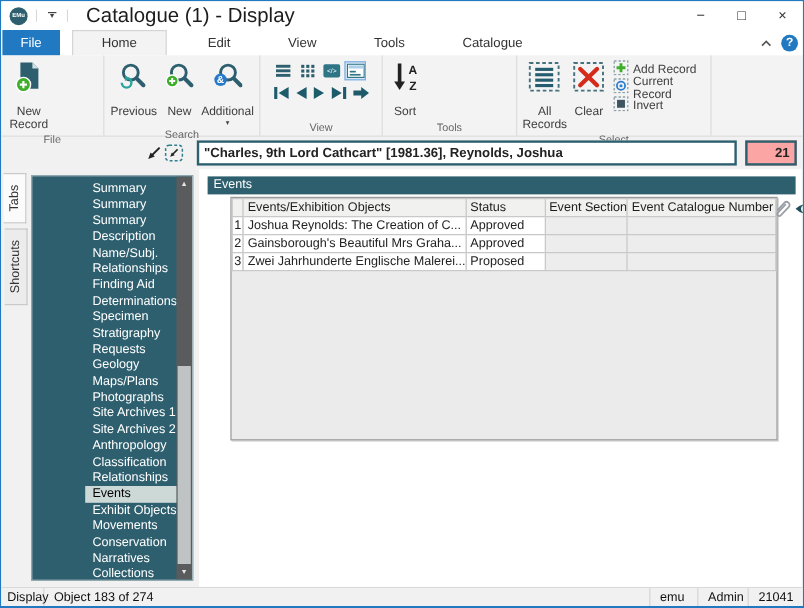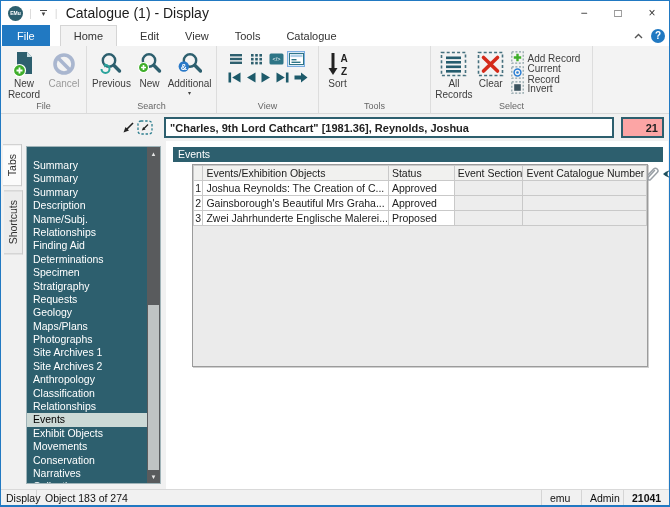--- a/index.html
+++ b/index.html
@@ -12,41 +12,41 @@
     -webkit-font-smoothing:antialiased;
   }
   
   .titlebar { height:24px; display:flex; align-items:center; padding-left:7px; background:#fff; }
   .logo { width:15px; height:15px; border-radius:50%; background:#2d5f6e; color:#fff;
           font-size:5px; font-weight:bold; display:flex; align-items:center; justify-content:center; }
   .tb-sep { color:#d8d8d8; font-size:11px; margin:0 6px; }
   .qat-drop { width:11px; display:flex; flex-direction:column; align-items:center; }
   .qat-drop .bar { width:7px; border-top:1.5px solid #444; margin-bottom:1px; }
   .qat-drop .caret { font-size:6px; color:#444; line-height:4px; }
-  .tb-title { font-size:14px; color:#1c1c1c; margin-left:2px; }
+  .tb-title { font-size:17px; color:#1c1c1c; margin-left:8px; }
   .tb-spacer { flex:1; }
   .winbtn { width:34px; height:24px; display:flex; align-items:center; justify-content:center;
             font-size:12px; color:#333; }
   
   .tabrow { height:21px; background:#fff; display:flex; align-items:flex-end; position:relative; }
-  .mtab { height:21px; padding:0 13px; display:flex; align-items:center; font-size:11px; color:#333; }
+  .mtab { height:21px; padding:0 24px; display:flex; align-items:center; font-size:11px; color:#333; }
   .mtab.file { background:#2179c2; color:#fff; margin-left:1px; padding:0 15px; }
   .mtab.sel { background:#f3f3f3; border:1px solid #d5d5d5; border-bottom:none; }
   .tab-right { position:absolute; right:4px; top:0; height:21px; display:flex; align-items:center; gap:7px; }
   .collapse-chev svg { display:block; }
   .help-btn { width:14px; height:14px; border-radius:50%; background:#2179c2; color:#fff;
               font-size:10px; font-weight:bold; display:flex; align-items:center; justify-content:center; }
   
   .ribbon { height:68px; background:#f3f3f3; border-bottom:1px solid #dadada; display:flex; }
   .rgroup { display:flex; flex-direction:column; border-right:1px solid #ddd; padding:1px 2px 0 2px; }
   .rgroup-body { flex:1; display:flex; align-items:flex-start; }
   .rgroup-label { height:13px; text-align:center; font-size:9px; color:#666; line-height:12px; }
   .bigbtn { display:flex; flex-direction:column; align-items:center; padding-top:3px; }
   .bigbtn .bicon { height:28px; display:flex; align-items:center; justify-content:center; }
-  .bigbtn .blabel { font-size:10px; color:#3d3d3d; line-height:10.5px; text-align:center; margin-top:1px; }
+  .bigbtn .blabel { font-size:10px; color:#3d3d3d; line-height:10.5px; text-align:center; margin-top:11px; }
   .bigbtn .caret { font-size:6px; color:#444; line-height:5px; margin-top:1px; }
   .dim .blabel { color:#9a9a9a; }
   .view-stack { display:flex; flex-direction:column; padding:4px 6px 0 8px; }
   .toggle-row { display:flex; gap:2px; }
   .tgl { width:18px; height:16px; display:flex; align-items:center; justify-content:center; border:1px solid transparent; }
   .tgl.sel { background:#d6e6f6; border-color:#7aade0; }
   .arrow-row { display:flex; gap:3px; margin-top:4px; align-items:center; }
   .arrow-row svg { display:block; }
   .sel-small-stack { display:flex; flex-direction:column; justify-content:flex-start; padding-top:4px; margin-left:4px; }
   .smallbtn { display:flex; align-items:center; gap:4px; height:15px; }
@@ -92,21 +92,21 @@
   .etable td.rownum { text-align:center; padding:0; }
   .etable td.empty { background:#ededed; }
   .side-icons { position:absolute; left:478px; top:24px; display:flex; gap:3px; align-items:center; }
   
   .statusbar { height:17px; background:#f1f1f1; border-top:1px solid #d9d9d9; display:flex;
                align-items:center; font-size:10.5px; color:#111; }
   .sb-item { height:100%; display:flex; align-items:center; }
   .sb-mode { width:36px; padding-left:5px; border-right:1px solid #d5d5d5; }
   .sb-info { flex:1; padding-left:8px; }
   .sb-right { border-left:1px solid #d5d5d5; padding-left:8px; }
-  .sb-server { width:40px; } .sb-user { width:42px; } .sb-port { width:46px;font-weight:bold; }
+  .sb-server { width:40px; } .sb-user { width:42px; } .sb-port { width:46px; }
 </style>
 </head>
 <body>
 
 <div class="window">
 
   <div class="titlebar">
     <div class="logo">EMu</div>
     <span class="tb-sep">|</span>
     <div class="qat-drop">
@@ -145,29 +145,20 @@
         <div class="bigbtn" style="width:42px;">
           <span class="bicon">
             <svg width="24" height="26" viewBox="0 0 24 26">
               <path d="M5 1 h10 l5 5 v17 h-15 z" fill="#2d5f6e"></path>
               <path d="M15 1 l5 5 h-5 z" fill="#cfe0e4"></path>
               <circle cx="7.5" cy="19.5" r="6" fill="#3fae2a" stroke="#fff" stroke-width="1.2"></circle>
               <path d="M7.5 16.5 v6 M4.5 19.5 h6" stroke="#fff" stroke-width="1.8"></path>
             </svg>
           </span>
           <span class="blabel">New Record</span>
-        </div>
-        <div class="bigbtn dim" style="width:38px;">
-          <span class="bicon">
-            <svg width="24" height="24" viewBox="0 0 24 24">
-              <circle cx="12" cy="12" r="9" fill="none" stroke="#a9b6cf" stroke-width="3.6"></circle>
-              <path d="M5.8 5.8 L18.2 18.2" stroke="#a9b6cf" stroke-width="3.6"></path>
-            </svg>
-          </span>
-          <span class="blabel">Cancel</span>
         </div>
       </div>
       <div class="rgroup-label">File</div>
     </div>
 
     <div class="rgroup" style="width:130px;">
       <div class="rgroup-body">
         <div class="bigbtn" style="width:46px;">
           <span class="bicon">
             <svg width="24" height="25" viewBox="0 0 24 25">
@@ -379,21 +370,21 @@
     <div class="rec-count">21</div>
   </div>
 
   <div class="body">
     <div class="side-tabs">
       <div class="vtab sel">Tabs</div>
       <div class="vtab">Shortcuts</div>
     </div>
 
     <div class="navlist">
-      <div id="nav-items" style="padding-top:12px;">
+      <div id="nav-items" style="padding-top:4px;margin-left:44px;">
           <div class="nav-item">Summary</div>
           <div class="nav-item">Summary</div>
           <div class="nav-item">Summary</div>
           <div class="nav-item">Description</div>
           <div class="nav-item">Name/Subj.</div>
           <div class="nav-item">Relationships</div>
           <div class="nav-item">Finding Aid</div>
           <div class="nav-item">Determinations</div>
           <div class="nav-item">Specimen</div>
           <div class="nav-item">Stratigraphy</div>

